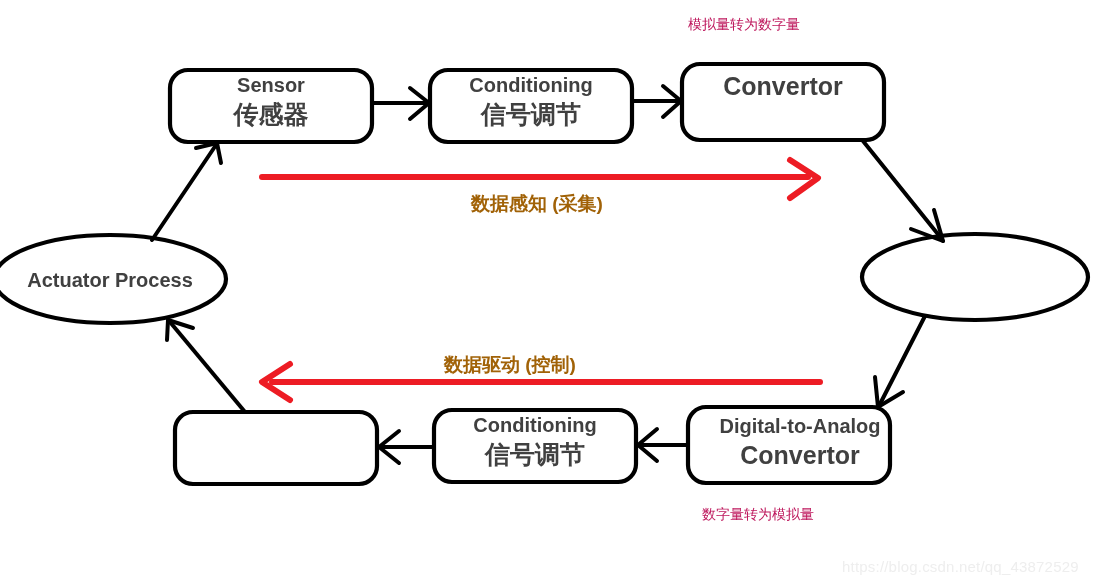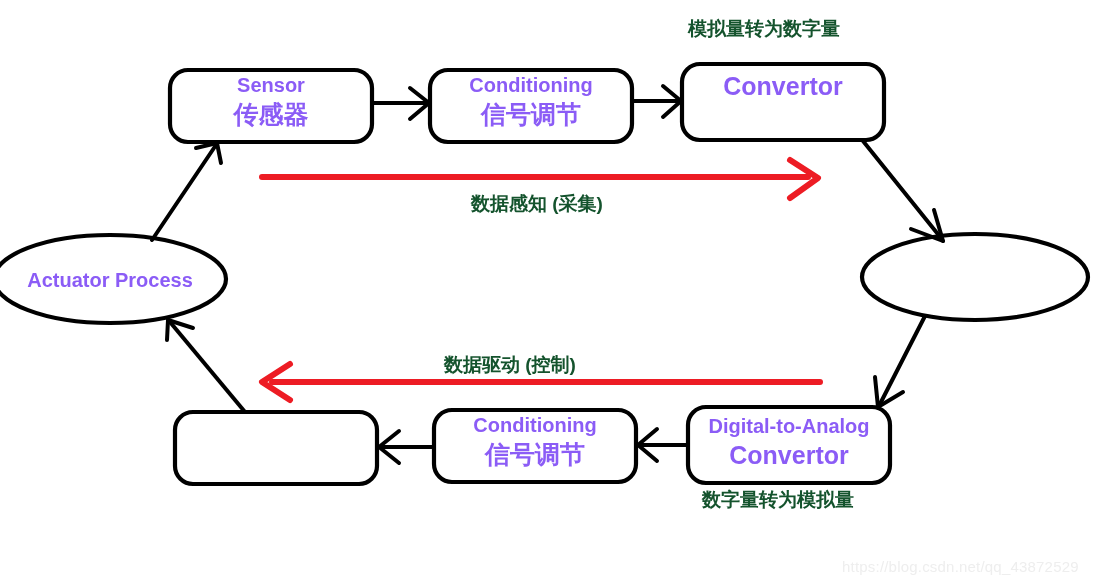--- a/index.html
+++ b/index.html
@@ -19,47 +19,47 @@
     position: absolute;
     left: 0;
     top: 0;
     width: 1093px;
     height: 583px;
   }
   .node-label {
     position: absolute;
     text-align: center;
     font-weight: bold;
-    color: #8b5cf6;
+    color: #404040;
     line-height: 1.32;
     white-space: nowrap;
     pointer-events: none;
   }
   .box-label {
     font-size: 20px;
   }
   .box-label .line2 {
     display: block;
     font-size: 25px;
   }
   .ellipse-label {
     font-size: 20px;
   }
   .caption {
     position: absolute;
-    font-size: 19px;
-    font-weight: bold;
-    color: #14532d;
+    font-size: 14px;
+    font-weight: normal;
+    color: #be185d;
     white-space: nowrap;
   }
   .red-label {
     position: absolute;
     font-size: 19px;
     font-weight: bold;
-    color: #14532d;
+    color: #a16207;
     white-space: nowrap;
   }
   .watermark {
     position: absolute;
     font-size: 15px;
     color: #eeeeee;
     white-space: nowrap;
     letter-spacing: 0.2px;
   }
 </style>
@@ -156,38 +156,38 @@
   <div class="node-label box-label" style="left:430px; top:72px; width:202px;">
     <span>Conditioning</span>
     <span class="line2">信号调节</span>
   </div>
 
   <div class="node-label box-label" style="left:680px; top:70px; width:206px;">
     <span class="line2">Convertor</span>
   </div>
 
 
-  <div class="node-label box-label" style="left:686px; top:413px; width:206px;">
+  <div class="node-label box-label" style="left:686px; top:413px; width:206px;padding-left:11px;">
     <span>Digital-to-Analog</span>
     <span class="line2">Convertor</span>
   </div>
 
   <div class="node-label box-label" style="left:434px; top:412px; width:202px;">
     <span>Conditioning</span>
     <span class="line2">信号调节</span>
   </div>
 
 
   <div class="node-label ellipse-label" style="left:-6px; top:267px; width:232px;">
     <span>Actuator Process</span>
   </div>
 
   <div class="caption" style="left:688px; top:16px;">模拟量转为数字量</div>
 
-  <div class="caption" style="left:702px; top:487px;text-align:center;">数字量转为模拟量</div>
+  <div class="caption" style="left:702px; top:506px;text-align:center;">数字量转为模拟量</div>
 
   <div class="red-label" style="left:471px; top:191px;">数据感知 (采集)</div>
 
   <div class="red-label" style="left:444px; top:352px;">数据驱动 (控制)</div>
 
   <div class="watermark" style="left:842px; top:558px;">https://blog.csdn.net/qq_43872529</div>
 
 </div>
 
 </body></html>

